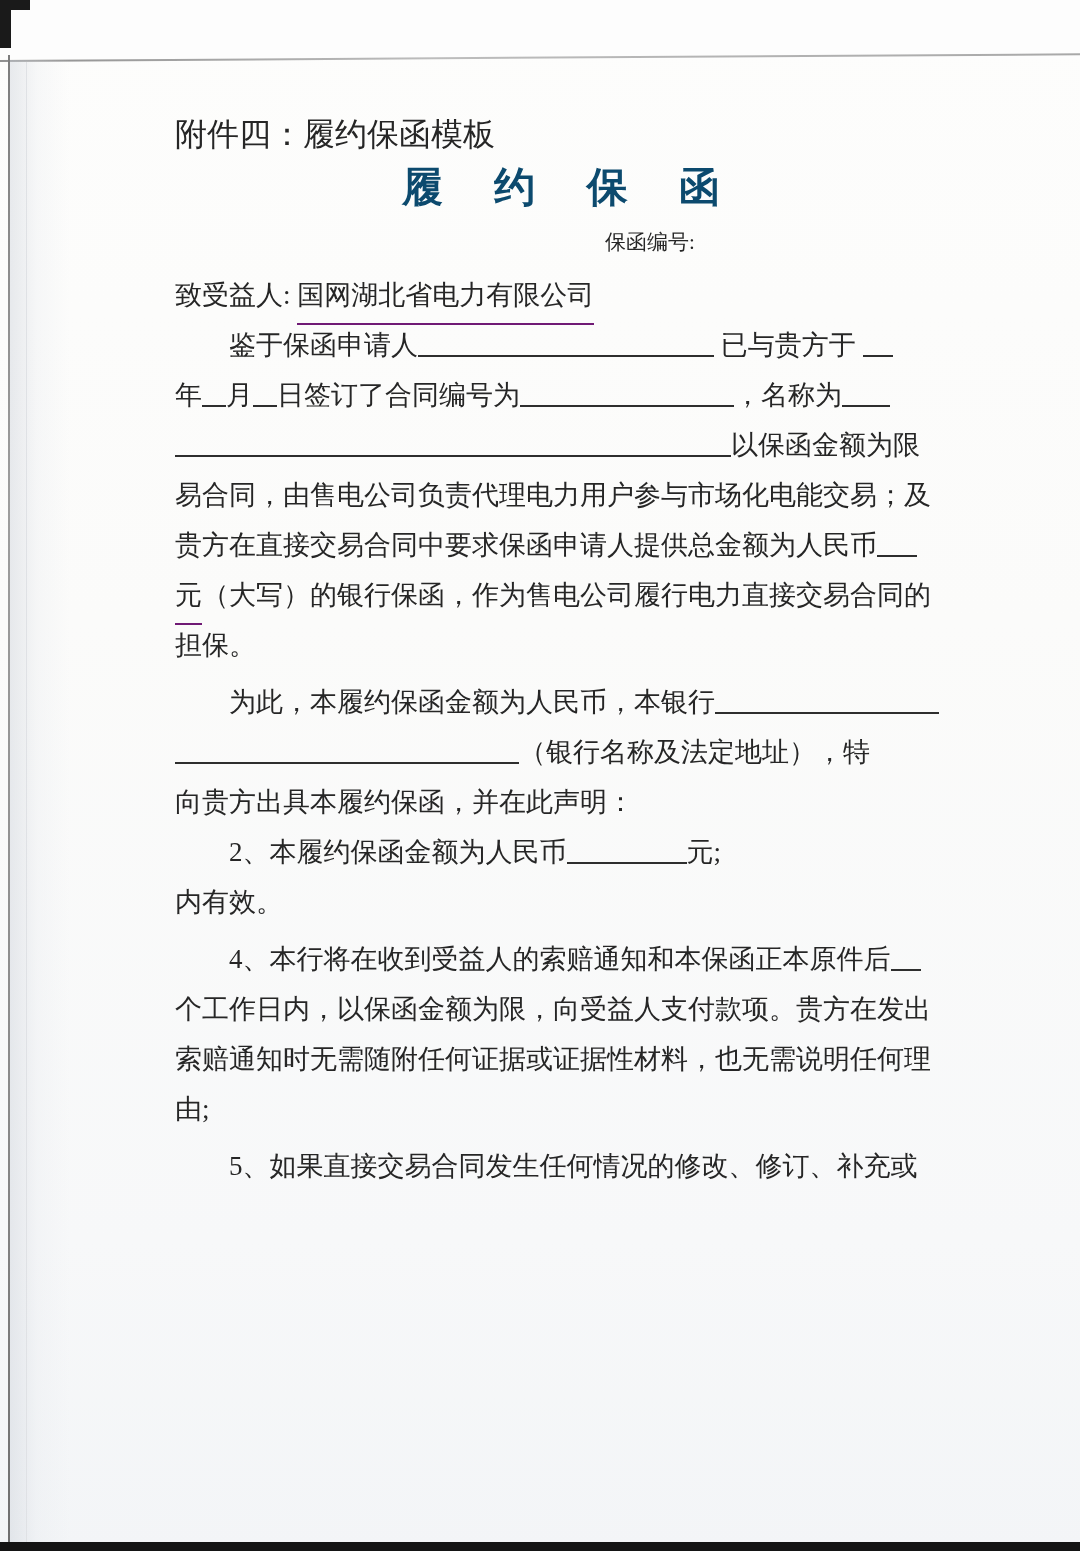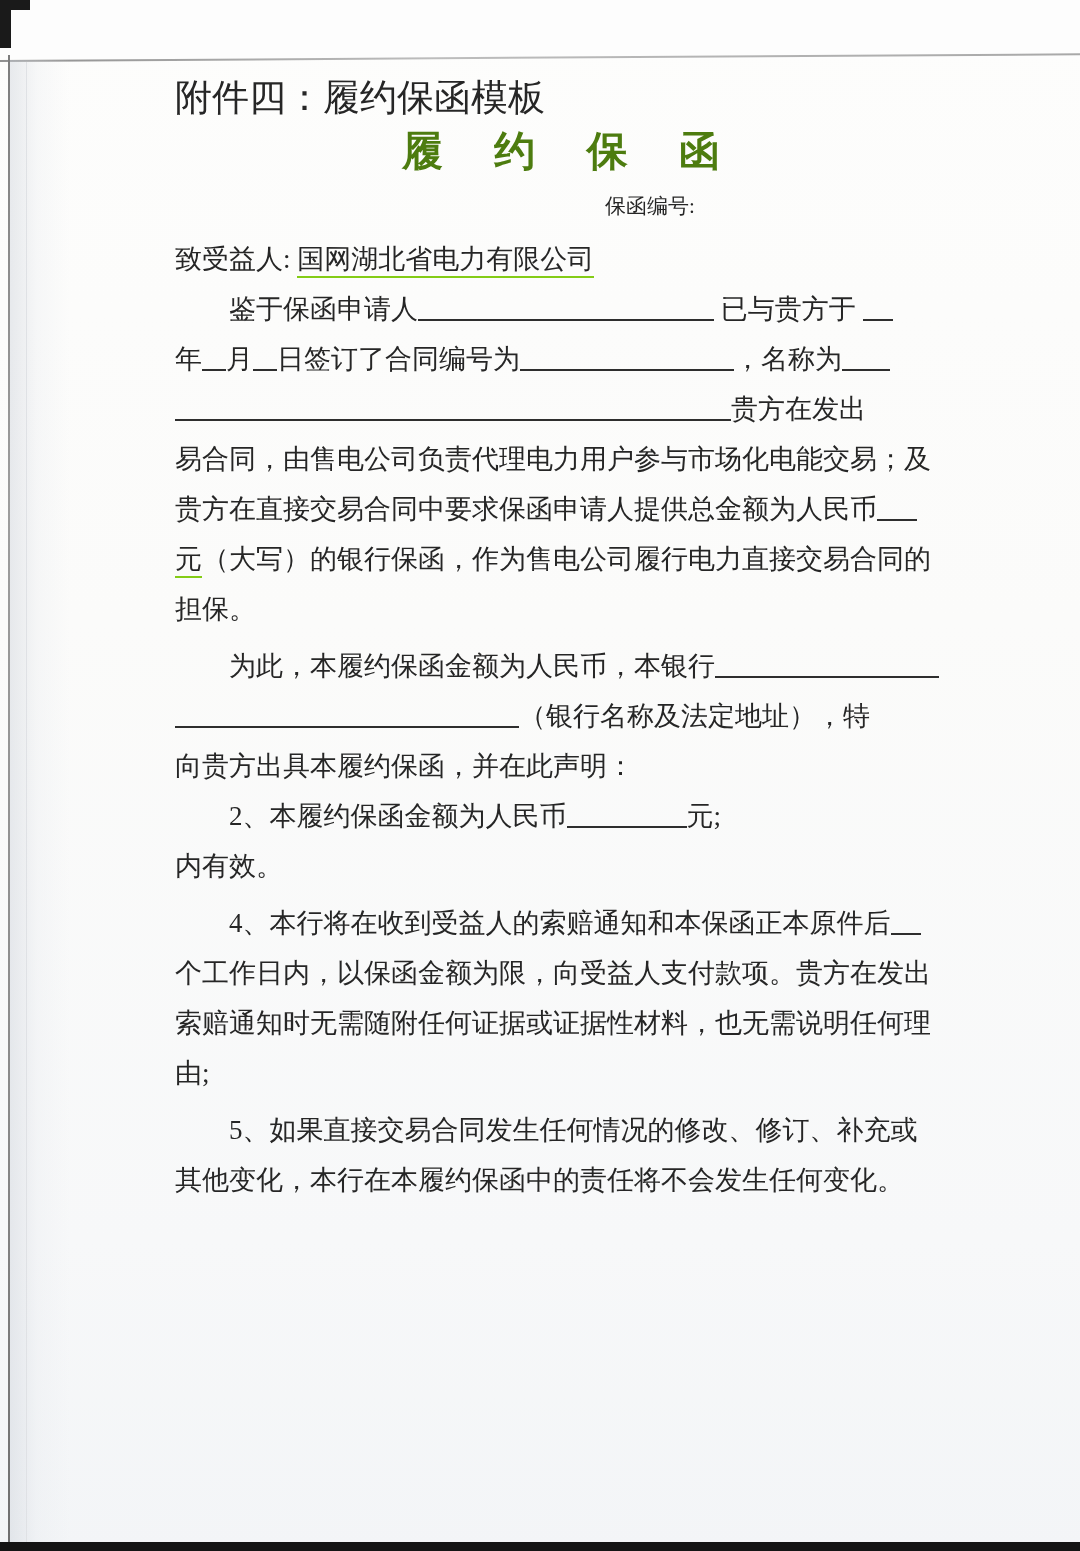--- a/index.html
+++ b/index.html
@@ -69,35 +69,35 @@
   }
   
   .doc {
     position: absolute;
     left: 175px;
     top: 0;
     width: 740px;
     height: 1551px;
   }
   .attachment-note {
-    margin-top: 80px;
-    font-size: 37px;
+    margin-top: 116px;
+    font-size: 32px;
     line-height: 36px;
     white-space: nowrap;
   }
   .doc-title {
     margin-top: 8px;
     padding-left: 52px;
     font-family: "Liberation Sans", "DejaVu Sans", sans-serif;
     font-weight: bold;
     font-size: 41px;
     letter-spacing: 20px;
     line-height: 54px;
     text-align: center;
-    color: #4d7c0f;
+    color: #0c4a6e;
     white-space: nowrap;
   }
   .bond-number-line {
     margin-top: 8px;
     padding-left: 430px;
     font-size: 21px;
     line-height: 40px;
     white-space: nowrap;
   }
   .doc-body {
@@ -112,22 +112,22 @@
   .line.indent { padding-left: 54px; }
   .line.gap { margin-top: 7px; }
   .blank {
     display: inline-block;
     height: 1em;
     border-bottom: 2px solid #2e2e2e;
     margin-bottom: -3px;
     vertical-align: baseline;
   }
   .ul {
-    border-bottom: 2px solid #84cc16;
-    padding-bottom: 2px;
+    border-bottom: 2px solid #701a75;
+    padding-bottom: 13px;
   }
 </style>
 </head>
 <body>
 
 <div class="top-white"></div>
 <div class="page-edge-top"></div>
 <div class="page-edge-left"></div>
 <div class="page-crease-left"></div>
 <div class="left-shadow"></div>
@@ -136,30 +136,29 @@
 <div class="scan-strip-bottom"></div>
 
 <div class="doc">
   <div class="attachment-note">附件四：履约保函模板</div>
   <div class="doc-title">履 约 保 函</div>
   <div class="bond-number-line">保函编号:</div>
   <div class="doc-body">
       <div class="line"><span class="txt">致受益人: </span><span class="ul">国网湖北省电力有限公司</span></div>
       <div class="line indent"><span class="txt">鉴于保函申请人</span><span class="blank" style="width: 296px;"></span><span class="txt"> 已与贵方于 </span><span class="blank" style="width: 30px;"></span></div>
       <div class="line"><span class="txt">年</span><span class="blank" style="width: 24px;"></span><span class="txt">月</span><span class="blank" style="width: 24px;"></span><span class="txt">日签订了合同编号为</span><span class="blank" style="width: 214px;"></span><span class="txt">，名称为</span><span class="blank" style="width: 48px;"></span></div>
-      <div class="line"><span class="blank" style="width: 556px;"></span><span class="txt">贵方在发出</span></div>
+      <div class="line"><span class="blank" style="width: 556px;"></span><span class="txt">以保函金额为限</span></div>
       <div class="line"><span class="txt">易合同，由售电公司负责代理电力用户参与市场化电能交易；及</span></div>
       <div class="line"><span class="txt">贵方在直接交易合同中要求保函申请人提供总金额为人民币</span><span class="blank" style="width: 40px;"></span></div>
       <div class="line"><span class="ul">元</span><span class="txt">（大写）的银行保函，作为售电公司履行电力直接交易合同的</span></div>
       <div class="line"><span class="txt">担保。</span></div>
       <div class="line indent gap"><span class="txt">为此，本履约保函金额为人民币，本银行</span><span class="blank" style="width: 224px;"></span></div>
       <div class="line"><span class="blank" style="width: 344px;"></span><span class="txt">（银行名称及法定地址），特</span></div>
       <div class="line"><span class="txt">向贵方出具本履约保函，并在此声明：</span></div>
       <div class="line indent"><span class="txt">2、本履约保函金额为人民币</span><span class="blank" style="width: 120px;"></span><span class="txt">元;</span></div>
       <div class="line"><span class="txt">内有效。</span></div>
       <div class="line indent gap"><span class="txt">4、本行将在收到受益人的索赔通知和本保函正本原件后</span><span class="blank" style="width: 30px;"></span></div>
       <div class="line"><span class="txt">个工作日内，以保函金额为限，向受益人支付款项。贵方在发出</span></div>
       <div class="line"><span class="txt">索赔通知时无需随附任何证据或证据性材料，也无需说明任何理</span></div>
       <div class="line"><span class="txt">由;</span></div>
       <div class="line indent gap"><span class="txt">5、如果直接交易合同发生任何情况的修改、修订、补充或</span></div>
-      <div class="line"><span class="txt">其他变化，本行在本履约保函中的责任将不会发生任何变化。</span></div>
     </div>
 </div>
 
 </body></html>

